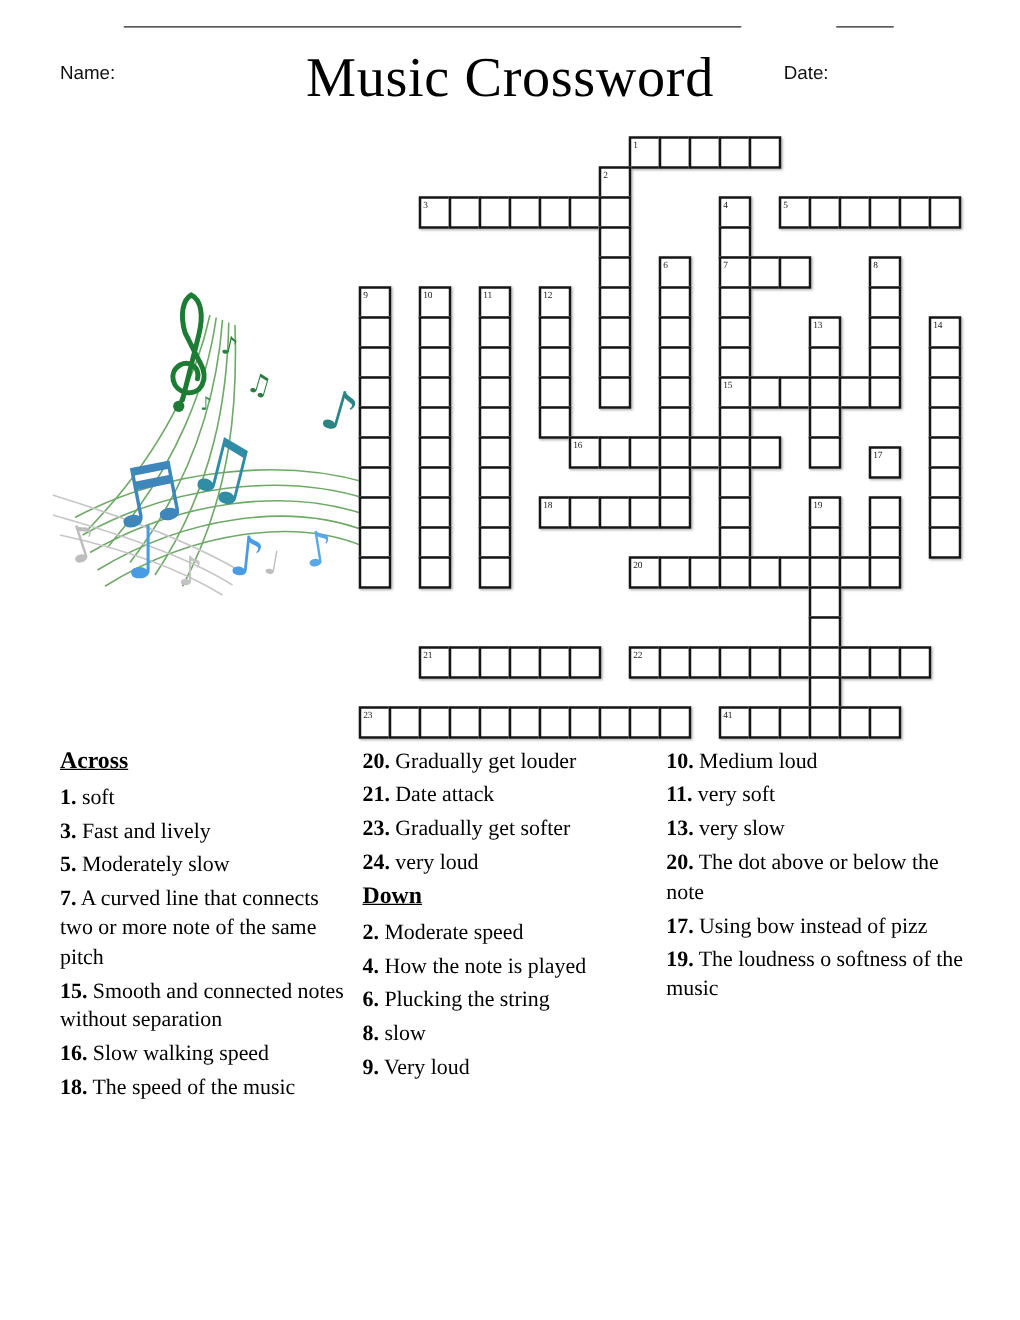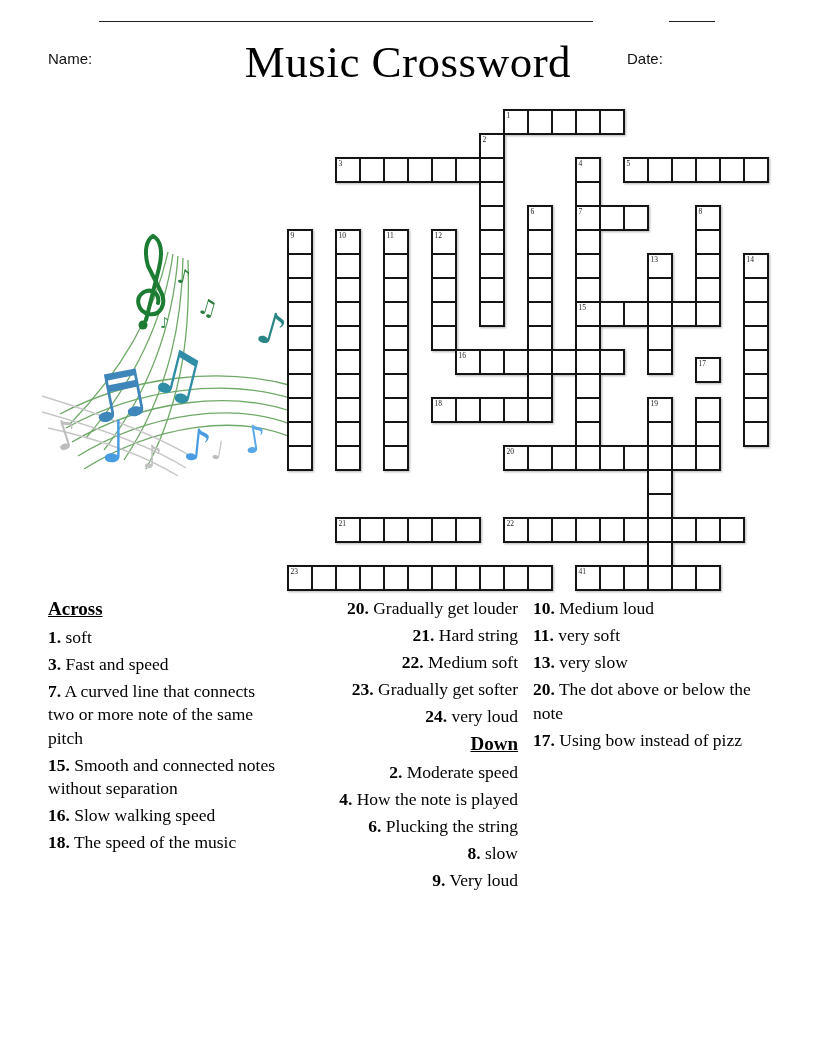--- a/index.html
+++ b/index.html
@@ -24,21 +24,21 @@
   #grid{position:absolute;left:287px;top:109px;width:483px;height:483px;
         filter:drop-shadow(1.2px 1.5px 0.8px rgba(0,0,0,0.30));}
   .cell{position:absolute;width:26px;height:26px;box-sizing:border-box;
         background:#fff;border:2px solid #151515;}
   .cell-num{position:absolute;left:1.5px;top:0px;font-size:7.5px;line-height:9px;
             font-family:"Liberation Serif",serif;color:#222;}
 
   
   .clue-col{position:absolute;top:597px;font-size:17.5px;line-height:23.5px;}
   .clue-col.c1{left:48px;width:233px;}
-  .clue-col.c2{left:290px;width:228px;text-align:right;}
+  .clue-col.c2{left:290px;width:228px;}
   .clue-col.c3{left:533px;width:245px;}
   .clue-heading{font-size:19px;font-weight:bold;text-decoration:underline;
                 margin:0 0 5px 0;}
   .clue{margin:0 0 3.5px 0;}
   .clue b{font-weight:bold;}
 
   
   #art{position:absolute;left:42px;top:228px;}
 </style>
 </head>
@@ -302,39 +302,40 @@
     <div class="cell" style="left: 336px; top: 456px;"></div>
     <div class="cell" style="left: 360px; top: 456px;"></div>
     <div class="cell" style="left: 384px; top: 456px;"></div>
     <div class="cell" style="left: 408px; top: 456px;"></div>
   </div>
 
 <div>
   <div class="clue-col c1">
       <div class="clue-heading">Across</div>
       <p class="clue"><b>1.</b><span> soft</span></p>
-      <p class="clue"><b>3.</b><span> Fast and speed</span></p>
+      <p class="clue"><b>3.</b><span> Fast and lively</span></p>
+      <p class="clue"><b>5.</b><span> Moderately slow</span></p>
       <p class="clue"><b>7.</b><span> A curved line that connects two or more note of the same pitch</span></p>
       <p class="clue"><b>15.</b><span> Smooth and connected notes without separation</span></p>
       <p class="clue"><b>16.</b><span> Slow walking speed</span></p>
       <p class="clue"><b>18.</b><span> The speed of the music</span></p>
     </div>
   <div class="clue-col c2">
       <p class="clue"><b>20.</b><span> Gradually get louder</span></p>
-      <p class="clue"><b>21.</b><span> Hard string</span></p>
-      <p class="clue"><b>22.</b><span> Medium soft</span></p>
+      <p class="clue"><b>21.</b><span> Date attack</span></p>
       <p class="clue"><b>23.</b><span> Gradually get softer</span></p>
       <p class="clue"><b>24.</b><span> very loud</span></p>
       <div class="clue-heading">Down</div>
       <p class="clue"><b>2.</b><span> Moderate speed</span></p>
       <p class="clue"><b>4.</b><span> How the note is played</span></p>
       <p class="clue"><b>6.</b><span> Plucking the string</span></p>
       <p class="clue"><b>8.</b><span> slow</span></p>
       <p class="clue"><b>9.</b><span> Very loud</span></p>
     </div>
   <div class="clue-col c3">
       <p class="clue"><b>10.</b><span> Medium loud</span></p>
       <p class="clue"><b>11.</b><span> very soft</span></p>
       <p class="clue"><b>13.</b><span> very slow</span></p>
       <p class="clue"><b>20.</b><span> The dot above or below the note</span></p>
       <p class="clue"><b>17.</b><span> Using bow instead of pizz</span></p>
+      <p class="clue"><b>19.</b><span> The loudness o softness of the music</span></p>
     </div>
 </div>
 
 </body></html>

